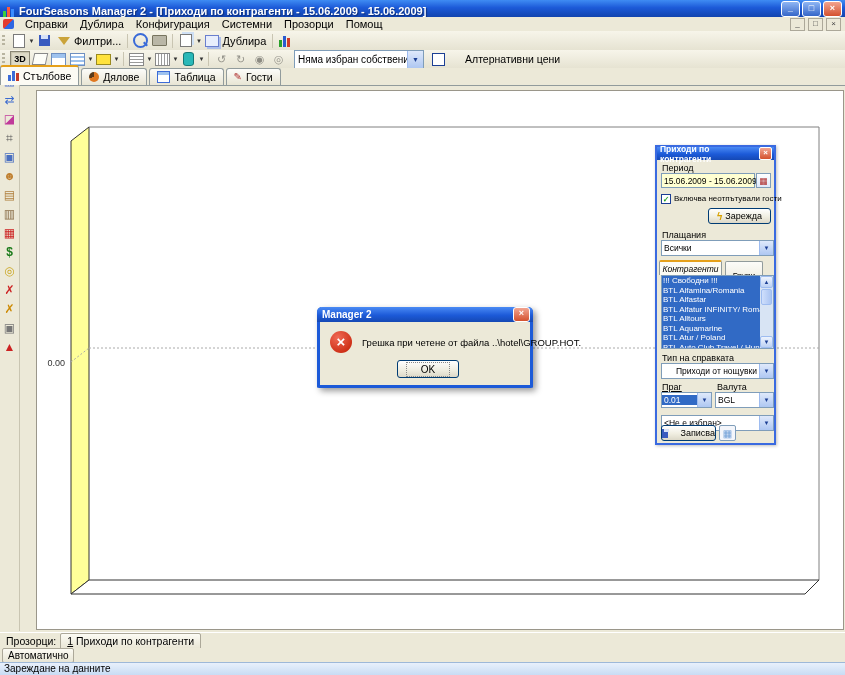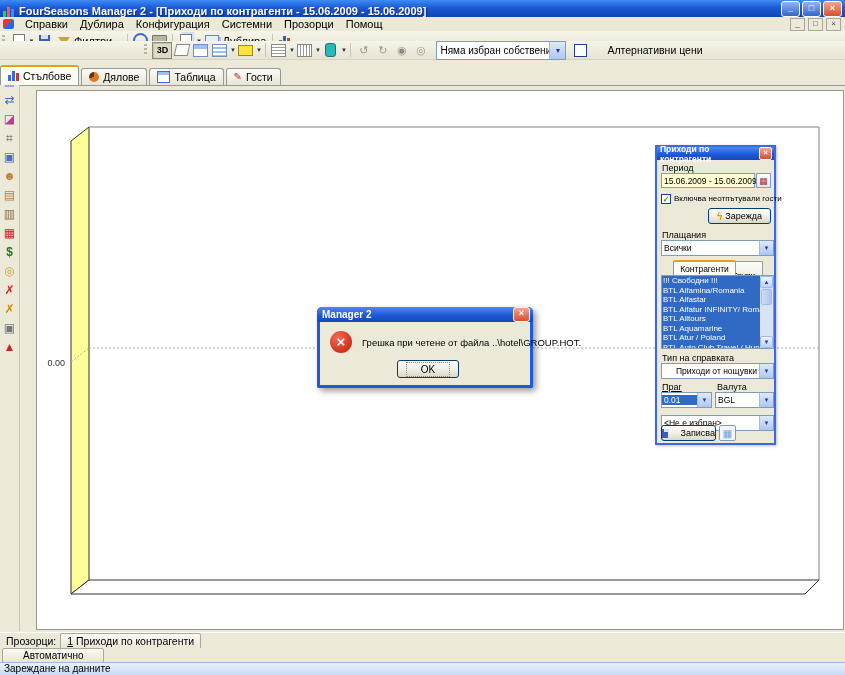--- a/index.html
+++ b/index.html
@@ -27,21 +27,21 @@
   .menubar .mico{width:11px;height:10px;margin:0 5px 0 3px;background:
      linear-gradient(135deg,#e23b2e 50%,#2e66e2 50%);border-radius:2px;}
   .menuitem{padding:0 6px;height:14px;line-height:14px;font-size:11px;}
   .mdibtns{margin-left:auto;display:flex;gap:3px;padding-right:4px;color:#444;}
   .mdibtn{width:13px;height:11px;border:1px solid #aca899;background:#ece9d8;font-size:8px;
     line-height:9px;text-align:center;}
   
   .toolbar{position:absolute;left:0;width:845px;background:linear-gradient(180deg,#f7f5ea,#e6e3d2);
     display:flex;align-items:center;border-bottom:1px solid #d8d4c0;}
   .tb1{top:31px;height:19px;}
-  .tb2{top:41px;height:18px;justify-content:center;}
+  .tb2{top:50px;height:18px;}
   .grip{width:3px;height:12px;margin:0 4px 0 2px;
     background:repeating-linear-gradient(180deg,#b8b4a0 0 2px,transparent 2px 4px);}
   .sep{width:1px;height:14px;background:#c9c5b2;margin:0 3px;}
   .ticon{width:17px;height:15px;margin:0 1px;display:flex;align-items:center;justify-content:center;
     font-size:11px;}
   .dd{width:7px;font-size:7px;color:#333;text-align:center;}
   .tlabel{font-size:11px;margin:0 3px 0 1px;}
   .page-ic{width:10px;height:12px;background:#fff;border:1px solid #7a7a7a;}
   .save-ic{width:11px;height:11px;background:#3a5bbf;position:relative;}
   .save-ic:after{content:"";position:absolute;left:2px;top:0;width:7px;height:4px;background:#d8e2f8;}
@@ -178,21 +178,21 @@
   .okbtn span{border:1px dotted #888;padding:0 14px;font-size:10px;line-height:13px;}
   
   .winbar{position:absolute;left:0;top:632px;width:845px;height:16px;background:#ece9d8;
     display:flex;align-items:center;border-top:1px solid #fff;}
   .winbar .lbl{margin:0 4px 0 6px;font-size:10.5px;}
   .winbtn{height:15px;border:1px solid #aca899;border-radius:2px;background:
     linear-gradient(180deg,#fcfbf4,#e8e5d4);font-size:10.5px;padding:0 6px;display:flex;align-items:center;}
   .autobar{position:absolute;left:0;top:648px;width:845px;height:14px;background:#ece9d8;
     display:flex;align-items:center;}
   .autobtn{height:13px;margin-left:2px;border:1px solid #aca899;border-radius:2px;background:
-    linear-gradient(180deg,#fcfbf4,#e8e5d4);font-size:10px;padding:0 20px;display:flex;align-items:center;}
+    linear-gradient(180deg,#fcfbf4,#e8e5d4);font-size:10px;padding:0 5px;display:flex;align-items:center;}
   .statusbar{position:absolute;left:0;top:662px;width:845px;height:13px;background:
     linear-gradient(180deg,#e8f0fb,#c8dcf4);border-top:1px solid #9db8d8;font-size:10px;
     line-height:12px;padding-left:4px;box-sizing:border-box;}
   .u{text-decoration:underline;}
 </style>
 </head>
 <body>
 
 <div id="app">
 
@@ -377,21 +377,21 @@
       <span class="plabel" style="left:17px;top:34px;font-size:8px;">Включва неотпътували гости</span>
       <div class="xpbtn loadbtn" style="top:48px;">
         <span class="bolt">ϟ</span>
         <span>Зарежда</span>
       </div>
       <span class="plabel" style="top:70px;">Плащания</span>
       <div class="pcombo" style="top:80px;">
         <span class="val">Всички</span>
         <span class="arr">▼</span>
       </div>
-      <div class="ptab active" style="left:16px;top:100px;width:63px;">Контрагенти</div>
+      <div class="ptab active" style="left:2px;top:100px;width:63px;font-style:italic;">Контрагенти</div>
       <div class="ptab" style="left:68px;top:101px;width:38px;">Групи</div>
       <div class="plist" style="top:115px;">
         <div class="items">
           <div class="li">!!! Свободни !!!</div>
           <div class="li">BTL Alfamina/Romania</div>
           <div class="li">BTL Alfastar</div>
           <div class="li">BTL Alfatur INFINITY/ Romani</div>
           <div class="li">BTL Alltours</div>
           <div class="li">BTL Aquamarine</div>
           <div class="li">BTL Atur / Poland</div>

